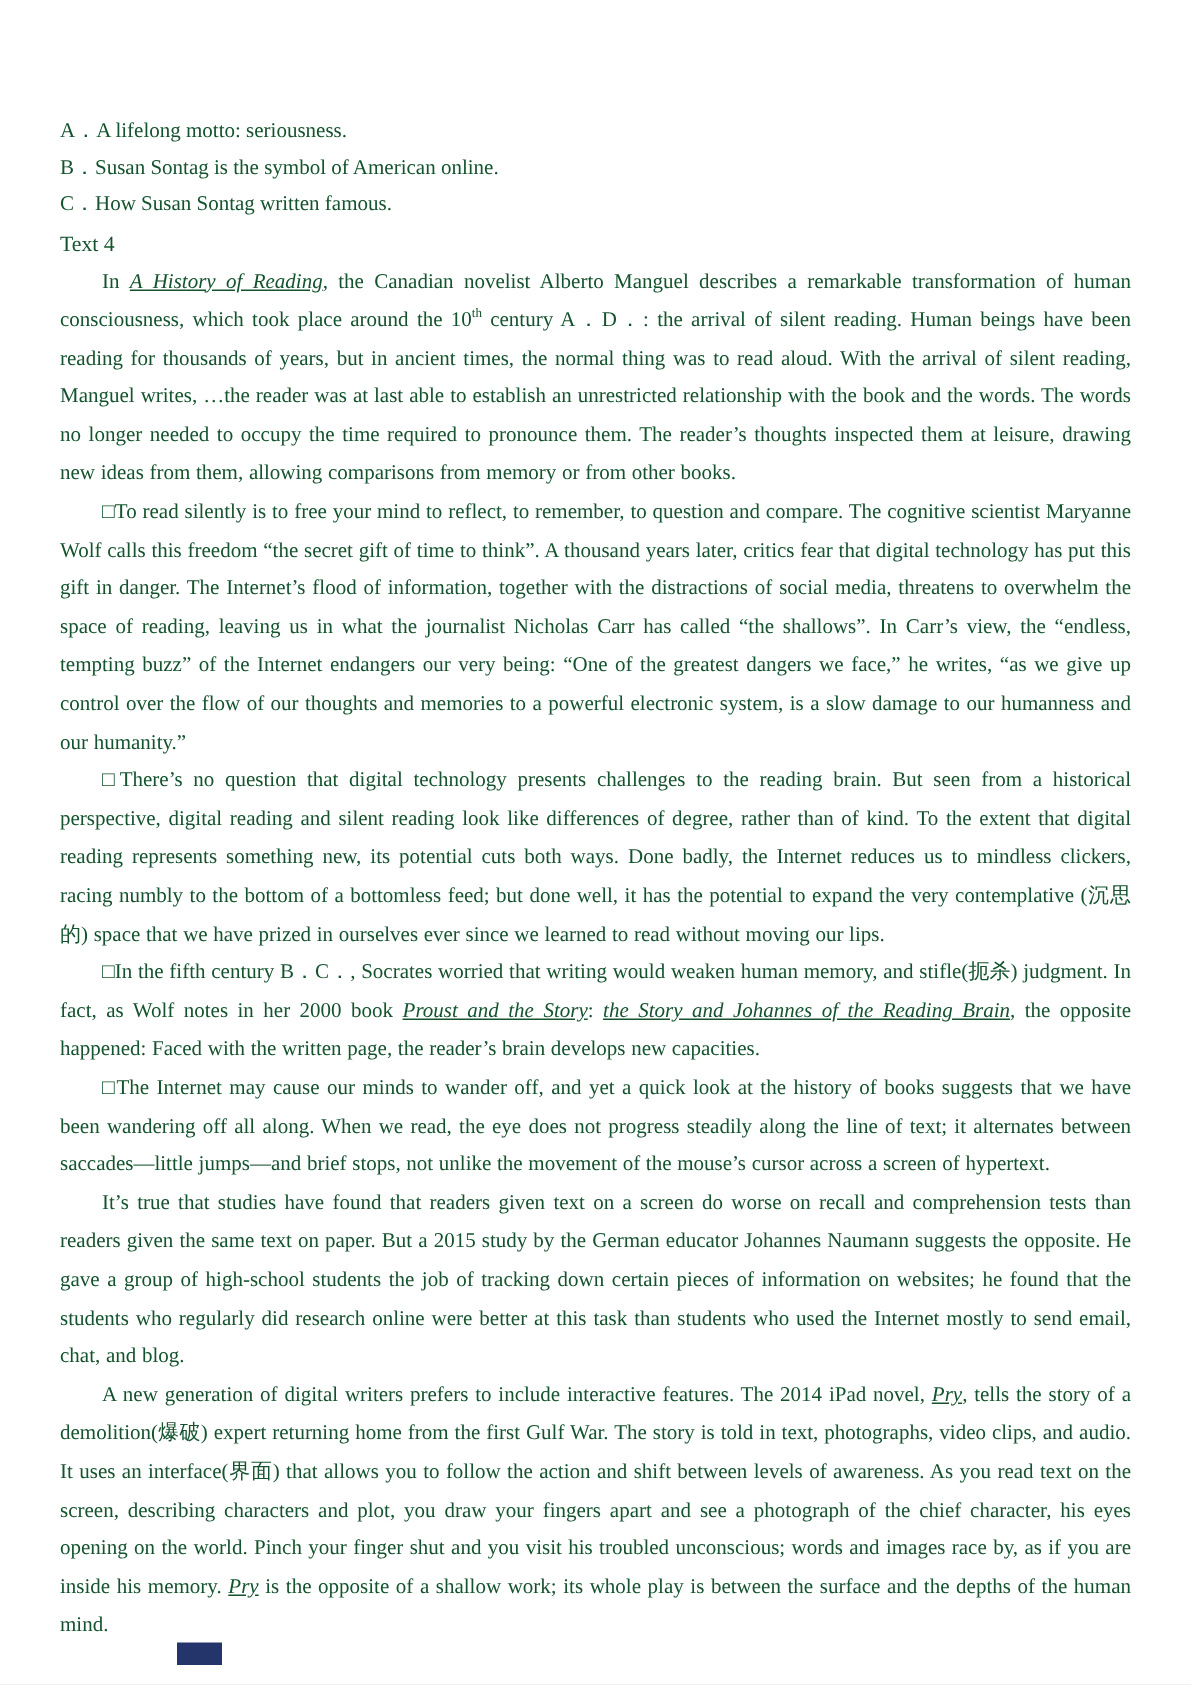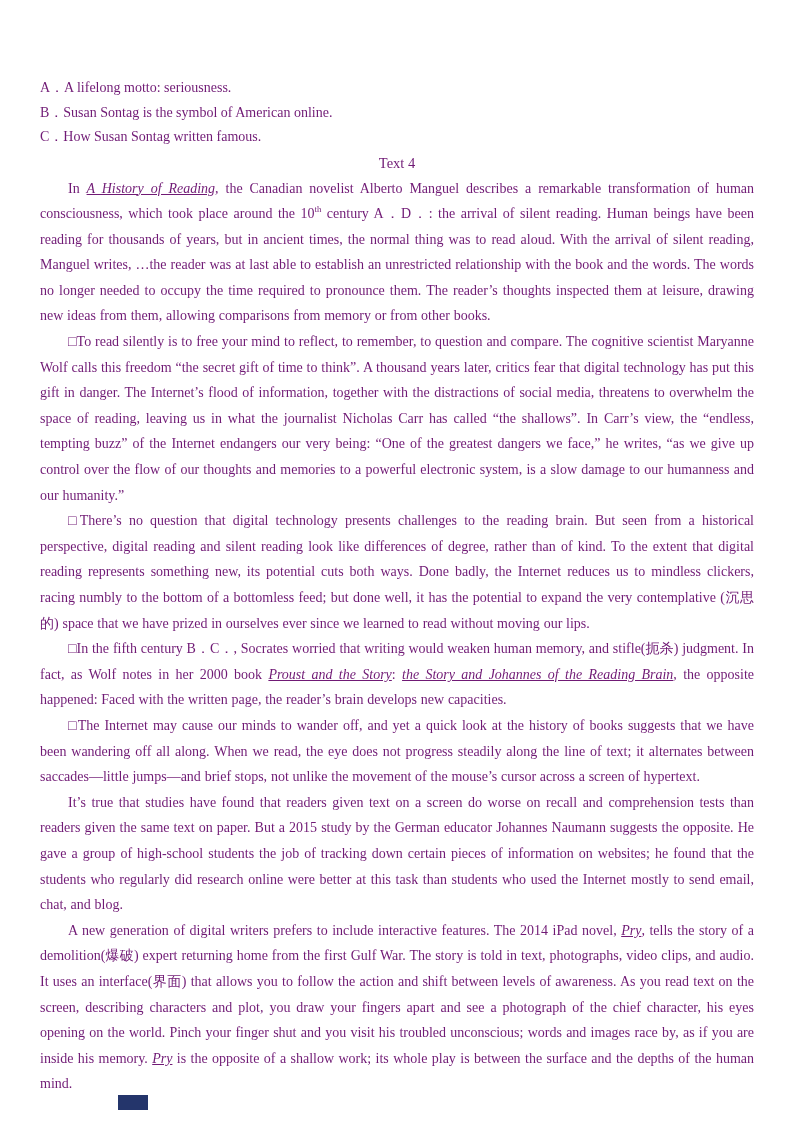--- a/index.html
+++ b/index.html
@@ -3,37 +3,37 @@
 <meta charset="utf-8">
 <style>
   html, body { margin: 0; padding: 0; background: #e8e8e8; }
   .page {
     position: relative;
     width: 794px;
     height: 1123px;
     margin: 0 auto;
     background: #ffffff;
     font-family: "Liberation Serif", serif;
-    color: #701a75;
+    color: #14532d;
     overflow: hidden;
   }
   .content {
     position: absolute;
     left: 40px;
     right: 40px;
     top: 76px;
   }
   .options { margin: 0 0 0 0; }
   .option {
     font-size: 14px;
     line-height: 24.5px;
     white-space: nowrap;
   }
   .heading {
-    text-align: center;
+    text-align: left;
     font-size: 14.5px;
     line-height: 26px;
     margin: 0;
     font-weight: normal;
   }
   .para {
     margin: 0;
     font-size: 14px;
     line-height: 25.6px;
     text-align: justify;

